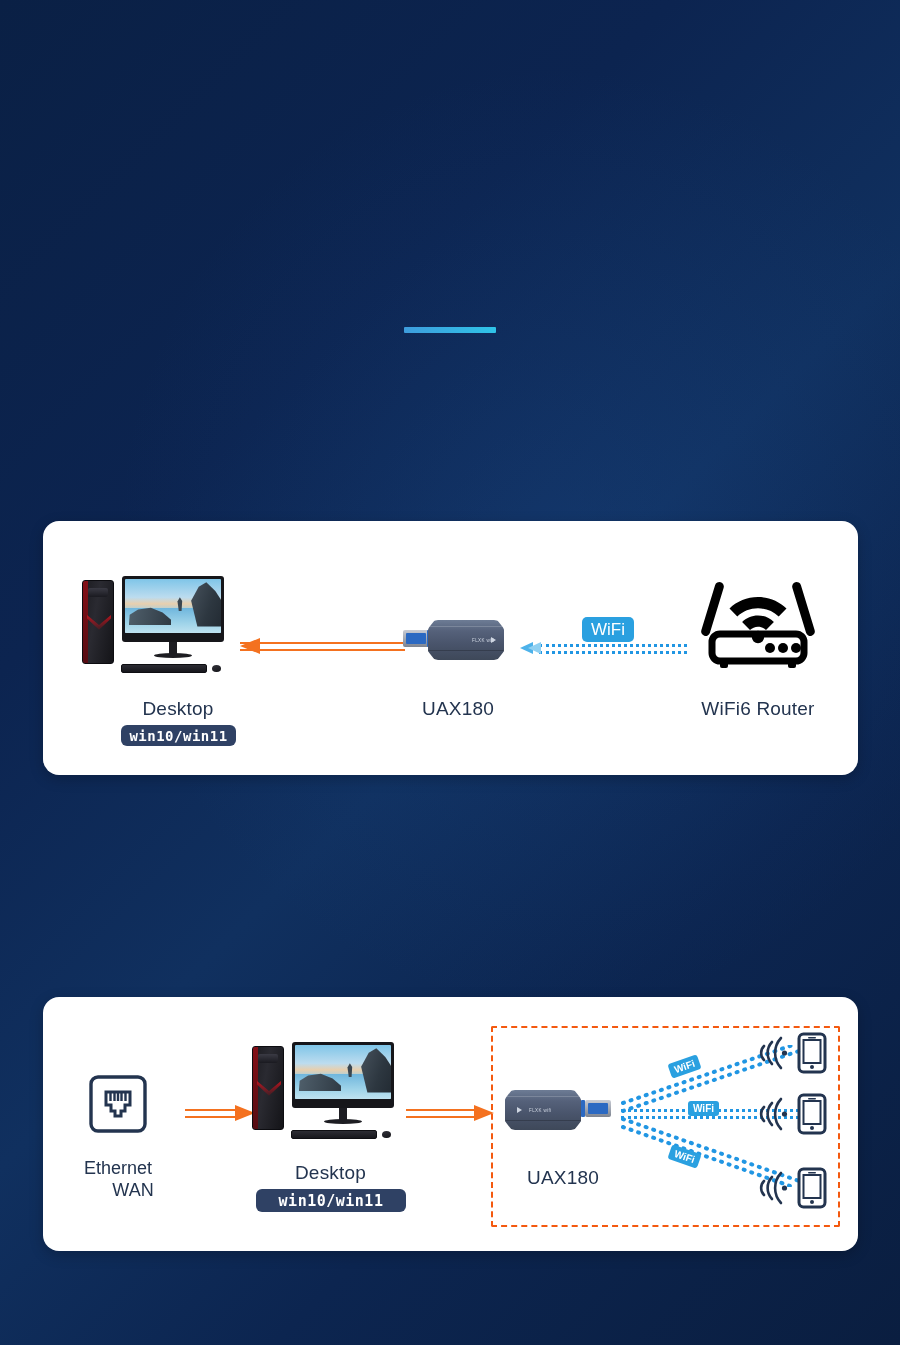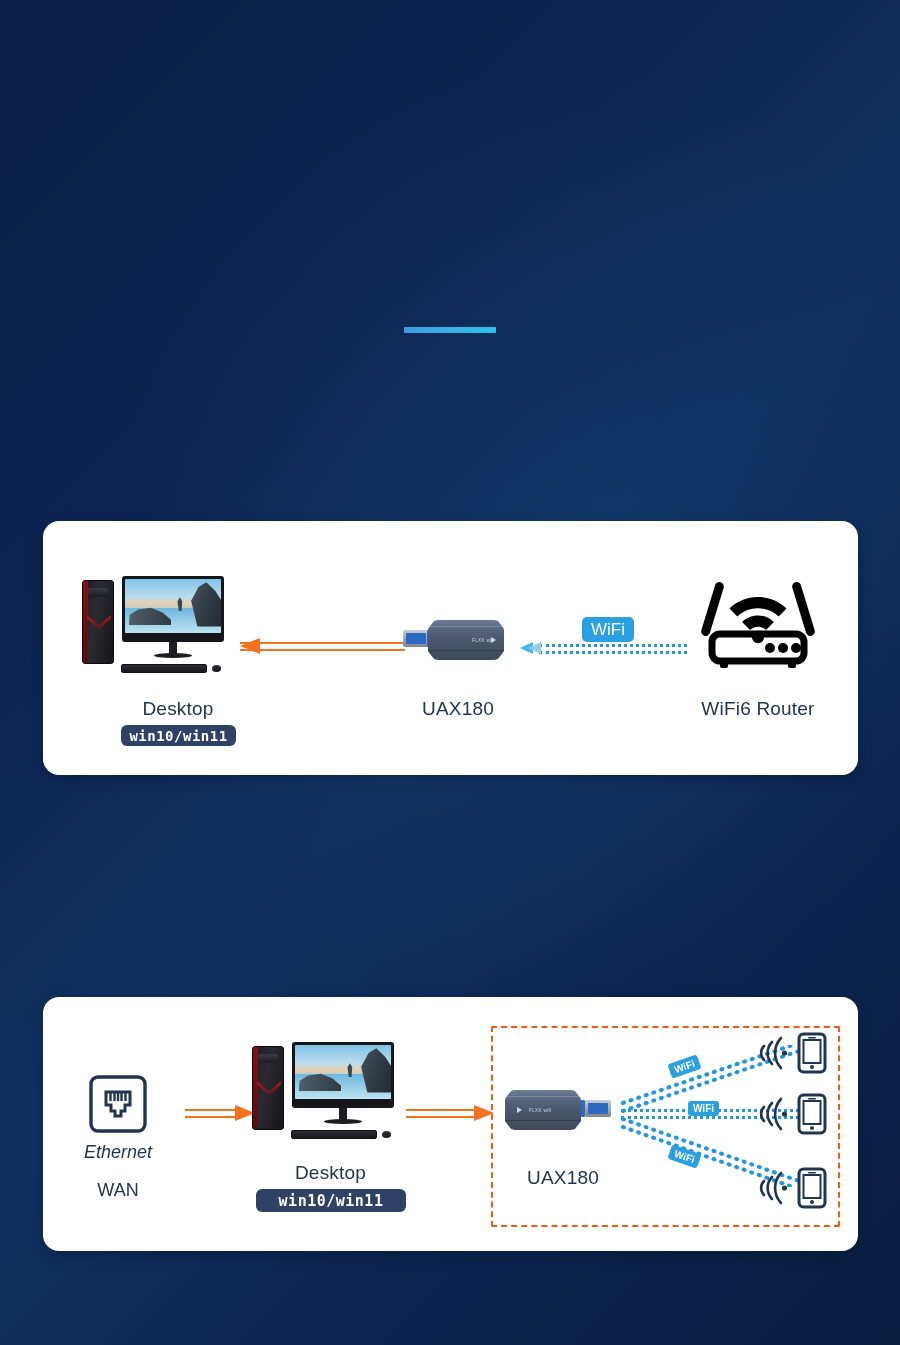--- a/index.html
+++ b/index.html
@@ -242,22 +242,22 @@
 
 <div class="card" id="card2">
 
   <div style="position:absolute;left:46px;top:78px;width:58px;height:58px;">
     <svg width="58" height="58" viewBox="0 0 58 58">
       <rect x="2" y="2" width="54" height="54" rx="7" fill="none" stroke="#23344f" stroke-width="3.4"></rect>
       <path d="M17 17h24v13l-5 0v6h-4v5H26v-5h-4v-6h-5z" fill="none" stroke="#23344f" stroke-width="3"></path>
       <path d="M21.5 17v9M25.5 17v9M29 17v9M32.5 17v9M36.5 17v9" stroke="#23344f" stroke-width="2.4"></path>
     </svg>
   </div>
-  <div class="label2" style="left:25px;top:144px;width:100px;font-style:italic;">Ethernet</div>
-  <div class="label2" style="left:25px;top:182px;width:100px;">WAN</div>
+  <div class="label2" style="left:25px;top:160px;width:100px;">Ethernet</div>
+  <div class="label2" style="left:40px;top:182px;width:100px;">WAN</div>
 
   <div class="orangeline" style="left:142px;top:108px;width:70px;height:14px;">
     <div class="ln" style="top:4px;width:52px;"></div>
     <div class="ln" style="top:11px;width:52px;"></div>
     <div class="orangehead" style="left:50px;top:0;border-top:8px solid transparent;border-bottom:8px solid transparent;border-left:20px solid #f4711f;"></div>
   </div>
 
   <div class="pc" style="left:209px;top:45px;width:150px;height:110px;">
     <div class="tower">
       <div class="towertop"></div>

